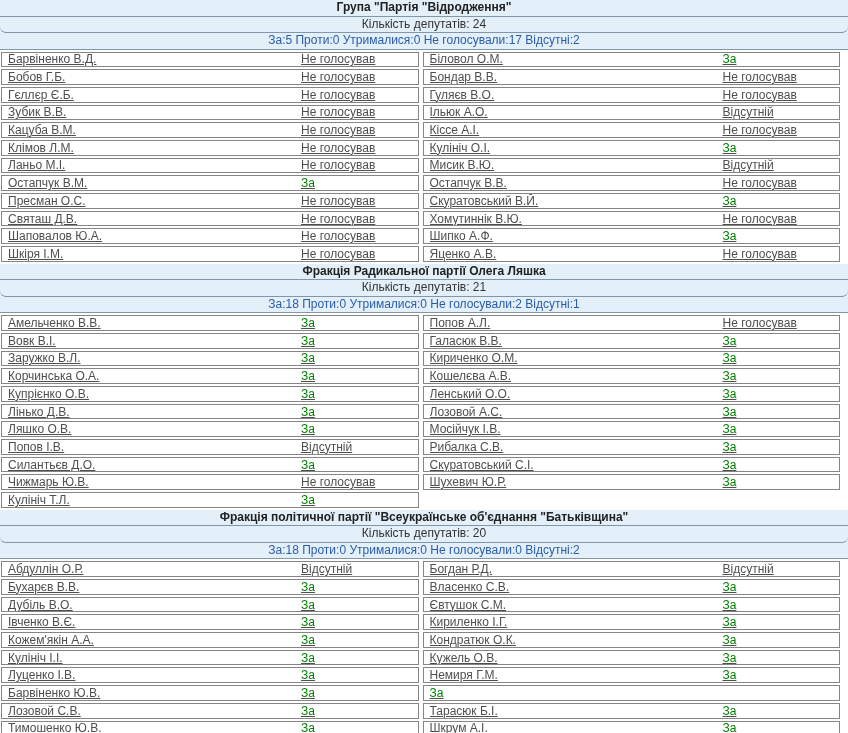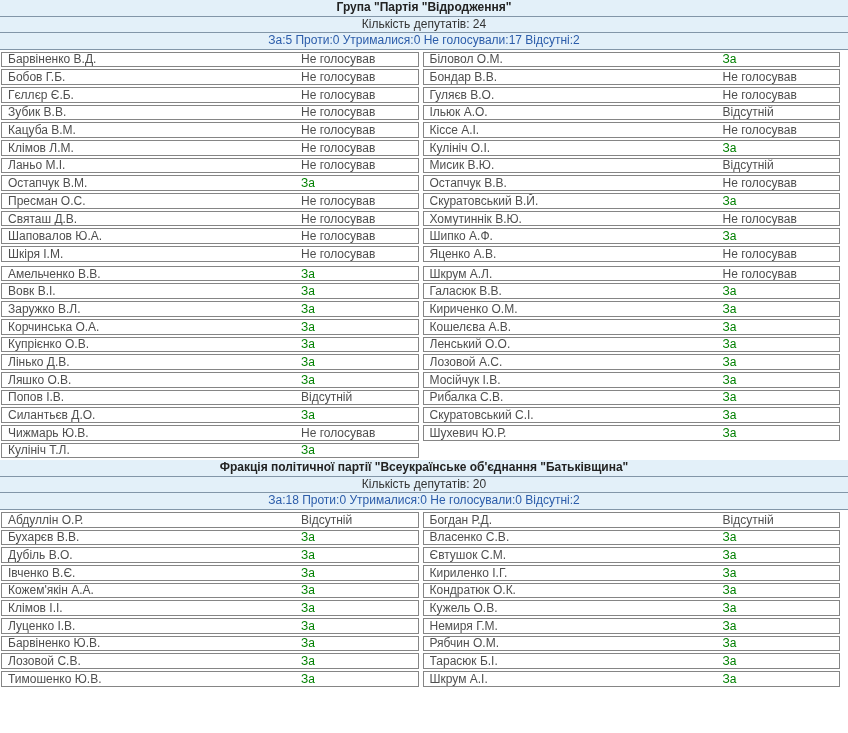--- a/index.html
+++ b/index.html
@@ -26,29 +26,31 @@
     line-height: 13.5px;
   }
   .g-title {
     font-weight: bold;
     color: #222222;
     border-bottom: 1px solid var(--header-sep, #8296a8);
   }
   .g-count {
     color: #333333;
     border-bottom: 1px solid var(--header-sep, #8296a8);
+    border-radius: 6px;
   }
   .g-summary {
     color: var(--summary-color, #2b5caa);
   }
   .cols {
     display: flex;
     gap: 4px;
     margin-top: 2px;
     padding: 0 8px 0 1px;
+    text-decoration: underline;
   }
   .col {
     flex: 1;
     min-width: 0;
   }
   .row {
     display: flex;
     align-items: center;
     height: 15.7px;
     margin-bottom: 2px;
@@ -203,20 +205,25 @@
 
   <div class="row">
     <span class="name">Яценко А.В.</span>
     <span class="vote">Не голосував</span>
   </div>
 </div>
     </div>
   </section>
 
   <section class="group">
+    <div class="group-header">
+      <div class="g-line g-title">Фракція Радикальної партії Олега Ляшка</div>
+      <div class="g-line g-count">Кількість депутатів: 21</div>
+      <div class="g-line g-summary">За:18 Проти:0 Утрималися:0 Не голосували:2 Відсутні:1</div>
+    </div>
     <div class="cols">
       <div class="col">
   <div class="row">
     <span class="name">Амельченко В.В.</span>
     <span class="vote vote-yes">За</span>
   </div>
 
   <div class="row">
     <span class="name">Вовк В.І.</span>
     <span class="vote vote-yes">За</span>
@@ -262,21 +269,21 @@
     <span class="vote">Не голосував</span>
   </div>
 
   <div class="row">
     <span class="name">Кулініч Т.Л.</span>
     <span class="vote vote-yes">За</span>
   </div>
 </div>
       <div class="col">
   <div class="row">
-    <span class="name">Шкрум А.Л.</span>
+    <span class="name">Попов А.Л.</span>
     <span class="vote">Не голосував</span>
   </div>
 
   <div class="row">
     <span class="name">Галасюк В.В.</span>
     <span class="vote vote-yes">За</span>
   </div>
 
   <div class="row">
     <span class="name">Кириченко О.М.</span>
@@ -348,21 +355,21 @@
     <span class="name">Івченко В.Є.</span>
     <span class="vote vote-yes">За</span>
   </div>
 
   <div class="row">
     <span class="name">Кожем'якін А.А.</span>
     <span class="vote vote-yes">За</span>
   </div>
 
   <div class="row">
-    <span class="name">Клімов І.І.</span>
+    <span class="name">Кулініч І.І.</span>
     <span class="vote vote-yes">За</span>
   </div>
 
   <div class="row">
     <span class="name">Луценко І.В.</span>
     <span class="vote vote-yes">За</span>
   </div>
 
   <div class="row">
     <span class="name">Барвіненко Ю.В.</span>
@@ -409,21 +416,20 @@
     <span class="name">Кужель О.В.</span>
     <span class="vote vote-yes">За</span>
   </div>
 
   <div class="row">
     <span class="name">Немиря Г.М.</span>
     <span class="vote vote-yes">За</span>
   </div>
 
   <div class="row">
-    <span class="name">Рябчин О.М.</span>
     <span class="vote vote-yes">За</span>
   </div>
 
   <div class="row">
     <span class="name">Тарасюк Б.І.</span>
     <span class="vote vote-yes">За</span>
   </div>
 
   <div class="row">
     <span class="name">Шкрум А.І.</span>

